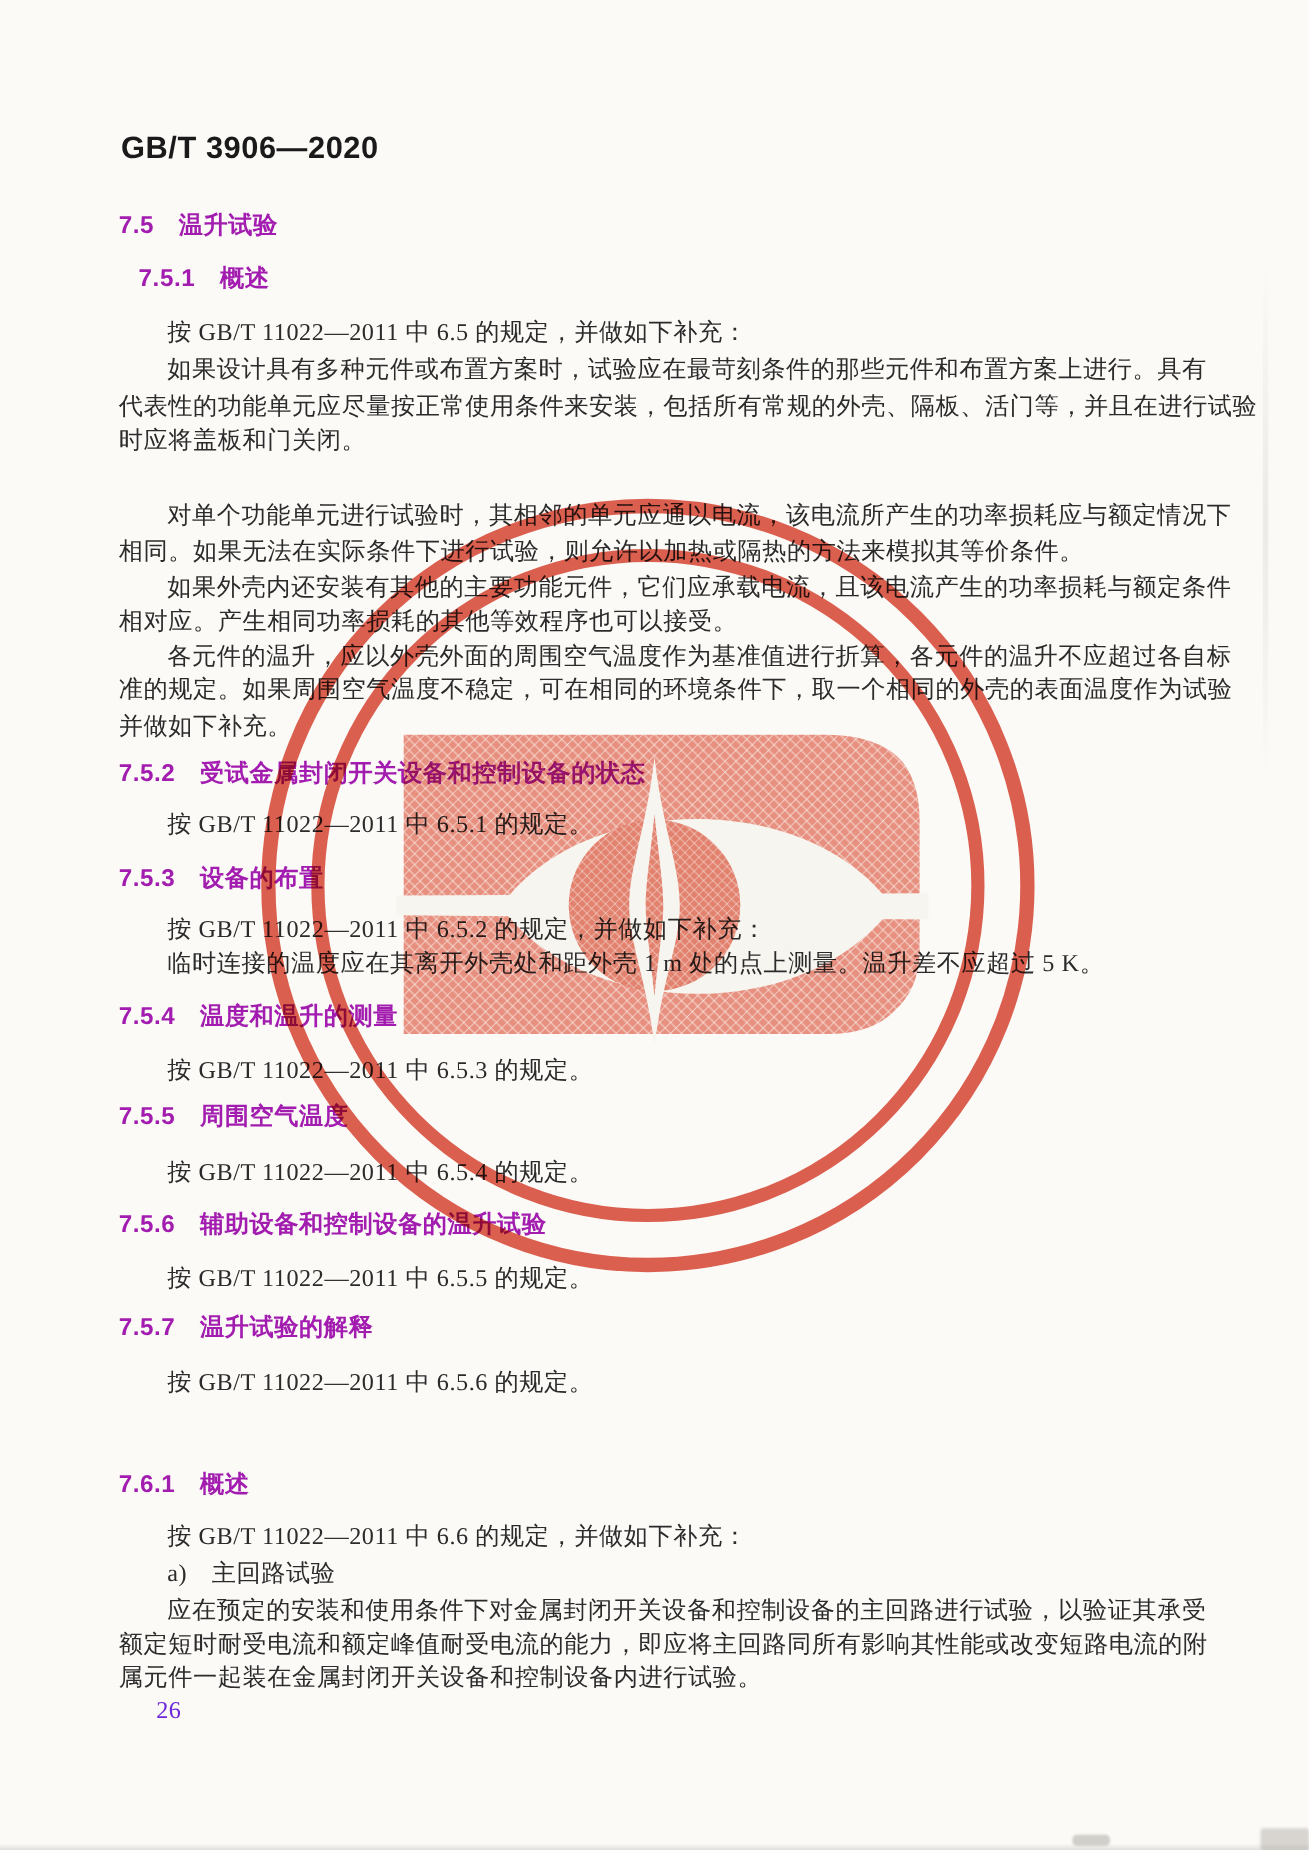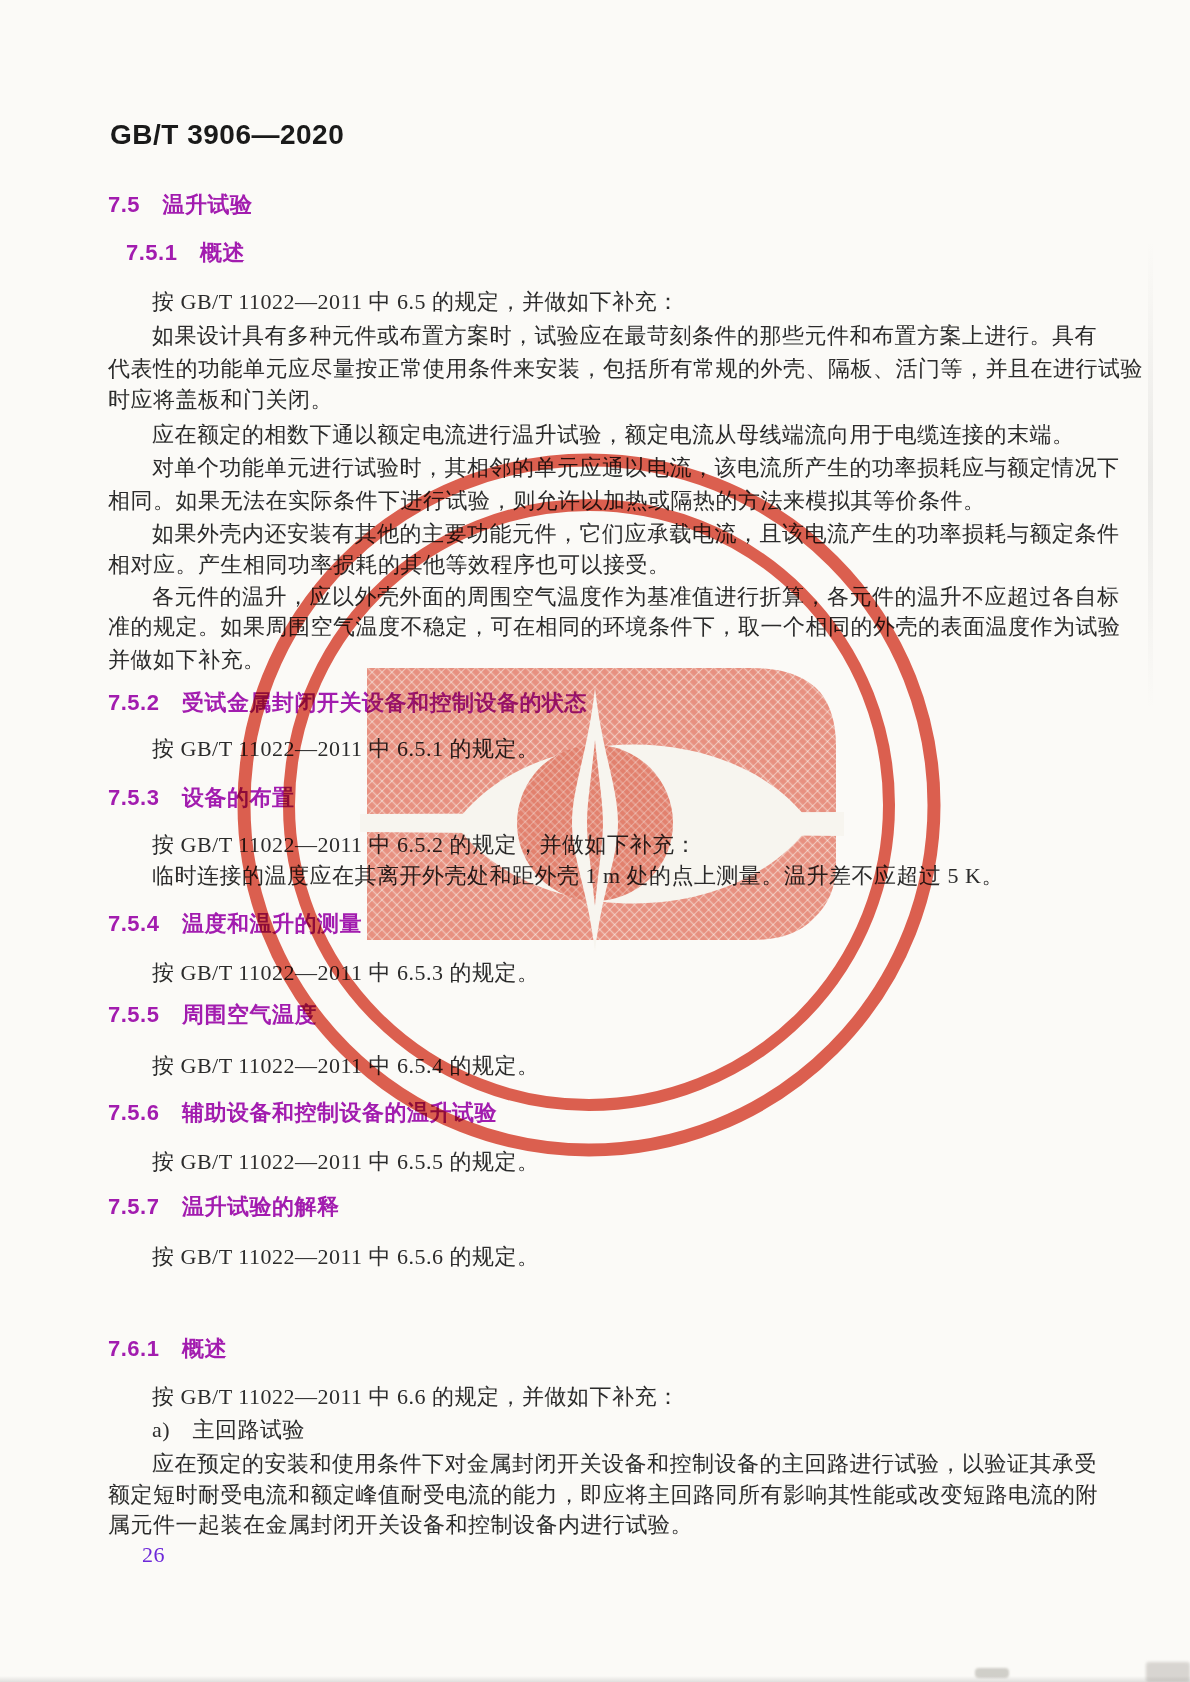--- a/index.html
+++ b/index.html
@@ -71,21 +71,20 @@
 
   <div class="line docnum" style="top:120px;left:110px;">GB/T 3906—2020</div>
 
   <div class="line head" style="top:190px;left:108px;">7.5　温升试验</div>
   <div class="line head" style="top:238px;left:108px;margin-left:18px;">7.5.1　概述</div>
 
   <div class="line" style="top:287px;left:152px;">按 GB/T 11022—2011 中 6.5 的规定，并做如下补充：</div>
   <div class="line" style="top:321px;left:152px;">如果设计具有多种元件或布置方案时，试验应在最苛刻条件的那些元件和布置方案上进行。具有</div>
   <div class="line" style="top:354px;left:108px;">代表性的功能单元应尽量按正常使用条件来安装，包括所有常规的外壳、隔板、活门等，并且在进行试验</div>
   <div class="line" style="top:385px;left:108px;">时应将盖板和门关闭。</div>
-  <div class="line" style="top:420px;left:152px;">应在额定的相数下通以额定电流进行温升试验，额定电流从母线端流向用于电缆连接的末端。</div>
   <div class="line" style="top:453px;left:152px;">对单个功能单元进行试验时，其相邻的单元应通以电流，该电流所产生的功率损耗应与额定情况下</div>
   <div class="line" style="top:486px;left:108px;">相同。如果无法在实际条件下进行试验，则允许以加热或隔热的方法来模拟其等价条件。</div>
   <div class="line" style="top:519px;left:152px;">如果外壳内还安装有其他的主要功能元件，它们应承载电流，且该电流产生的功率损耗与额定条件</div>
   <div class="line" style="top:550px;left:108px;">相对应。产生相同功率损耗的其他等效程序也可以接受。</div>
   <div class="line" style="top:582px;left:152px;">各元件的温升，应以外壳外面的周围空气温度作为基准值进行折算，各元件的温升不应超过各自标</div>
   <div class="line" style="top:612px;left:108px;">准的规定。如果周围空气温度不稳定，可在相同的环境条件下，取一个相同的外壳的表面温度作为试验</div>
   <div class="line" style="top:645px;left:108px;">并做如下补充。</div>
 
   <div class="line head" style="top:688px;left:108px;">7.5.2　受试金属封闭开关设备和控制设备的状态</div>
   <div class="line" style="top:734px;left:152px;">按 GB/T 11022—2011 中 6.5.1 的规定。</div>

